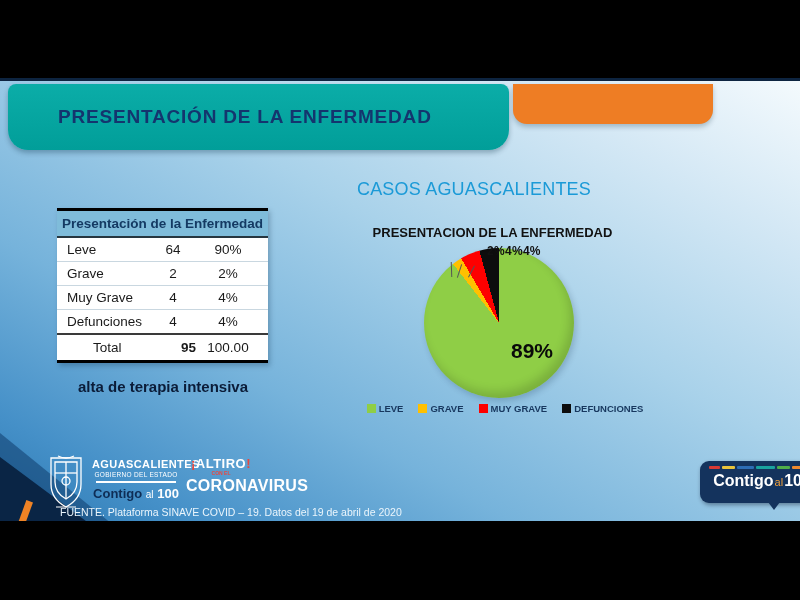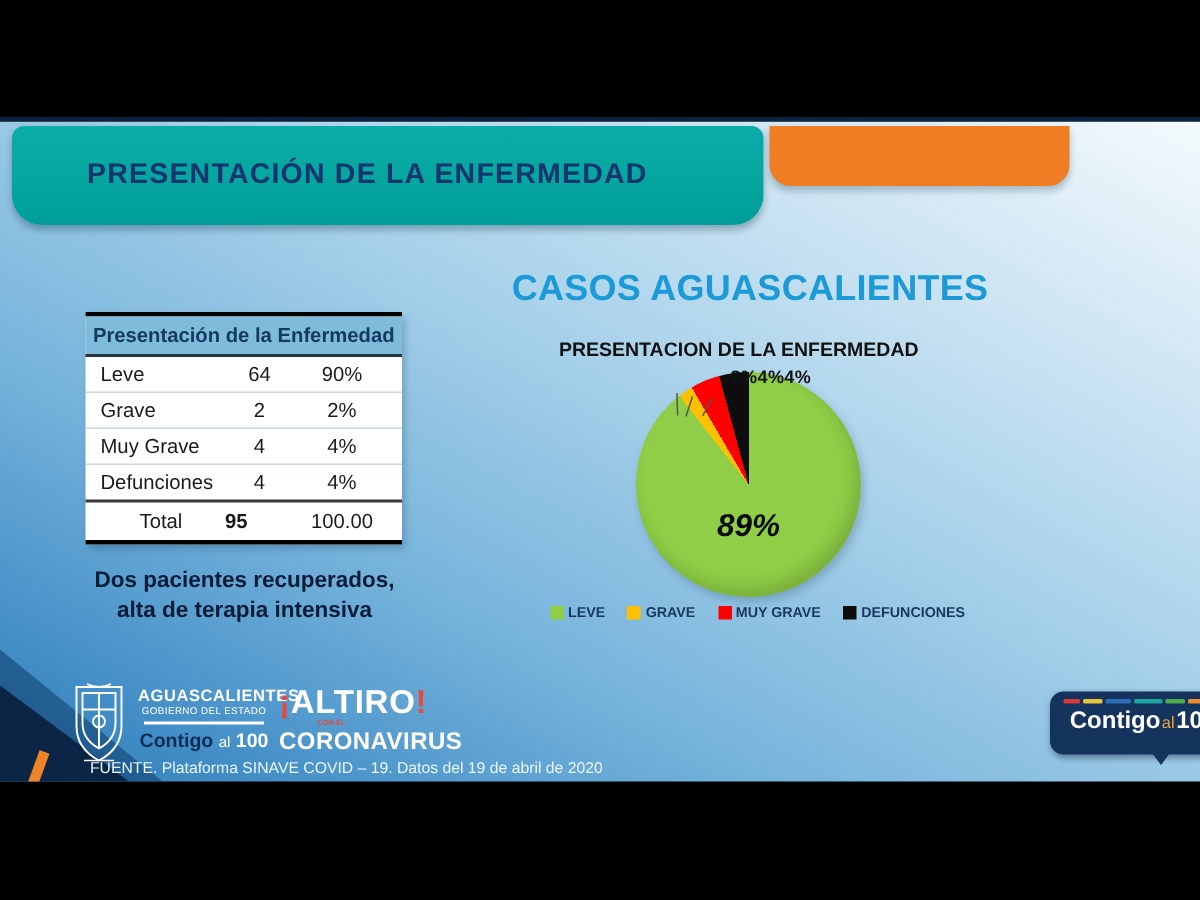--- a/index.html
+++ b/index.html
@@ -33,40 +33,40 @@
   .t-head { background:#7fbcda; color:#143a63; font-weight:bold; text-align:center;
             padding:5px 2px; border-bottom:2px solid #26363f; font-size:13.5px; }
   .t-row { display:grid; grid-template-columns:1fr 46px 64px; padding:4px 8px 4px 10px;
            border-bottom:1px solid #c9d7e0; align-items:center; }
   .t-row:last-child { border-bottom:none; }
   .t-row .t-count { text-align:center; }
   .t-row .t-pct { text-align:center; }
   .t-total { display:grid; grid-template-columns:1fr 46px 64px; padding:5px 8px 5px 10px;
              border-top:2px solid #3a3a3a; align-items:center; }
   .t-total .tt-label { text-align:left; padding-left:26px; }
-  .t-total .tt-count { text-align:left; font-weight:bold; }
+  .t-total .tt-count { text-align:right; font-weight:bold; }
   .t-total .tt-pct { text-align:center; }
 
   .note { position:absolute; left:28px; top:296px; width:270px; text-align:center;
           color:#0b1c38; font-size:15px; font-weight:bold; line-height:20px; }
 
   
-  .casos-title { position:absolute; left:326px; top:98px; width:348px; text-align:center;
-                 color:#1b9ad7; font-size:24px; font-weight:bold; letter-spacing:.2px; }
+  .casos-title { position:absolute; left:300px; top:98px; width:348px; text-align:center;
+                 color:#1b9ad7; font-size:18px; font-weight:normal; letter-spacing:.2px; }
   .chart-subtitle { position:absolute; left:330px; top:144px; width:325px; text-align:center;
                     color:#121212; font-size:13px; font-weight:bold; }
   .pie { position:absolute; left:424px; top:167px; width:150px; height:150px; border-radius:50%;
          box-shadow:inset -4px -6px 10px rgba(0,0,0,.15), 2px 3px 6px rgba(0,30,60,.2); }
   .pie-top-label { position:absolute; left:487px; top:163px; color:#111; font-size:12px; font-weight:bold; letter-spacing:.3px; }
   .leader { position:absolute; width:1px; background:#555; }
   .leader.l1 { left:451px; top:181px; height:15px; transform:rotate(-2deg); }
   .leader.l2 { left:459px; top:183px; height:14px; transform:rotate(18deg); }
   .leader.l3 { left:471px; top:184px; height:13px; transform:rotate(28deg); }
-  .pie-center-label { position:absolute; left:469px; top:258px; width:60px; text-align:center;
-                      color:#0a0a0a; font-size:21px; font-weight:600;font-style:italic; }
+  .pie-center-label { position:absolute; left:493px; top:258px; width:60px; text-align:right;
+                      color:#0a0a0a; font-size:21px; font-weight:600; }
   .legend { position:absolute; left:340px; top:322px; width:330px; display:flex;
             justify-content:center; gap:15px; }
   .lg-item { display:flex; align-items:center; gap:3px; color:#17375e; font-size:9.5px; font-weight:bold; }
   .lg-swatch { width:9px; height:9px; display:inline-block; }
 
   
   .lethality { position:absolute; left:363px; top:362px; width:267px; height:48px;
                background:#8e959a; border:2px solid #51708f; border-radius:10px;
                display:flex; align-items:center; justify-content:center;
                color:#fff; font-size:19px; font-weight:bold; letter-spacing:.4px;
@@ -76,21 +76,21 @@
   .crest { position:absolute; left:46px; top:374px; }
   .gov-logo { position:absolute; left:92px; top:377px; width:88px; text-align:center; color:#fff; }
   .gov-l1 { font-size:11px; font-weight:bold; letter-spacing:.4px; }
   .gov-l2 { font-size:6.5px; letter-spacing:.3px; margin-top:1px; }
   .gov-sep { height:2px; background:#fff; margin:3px 4px; }
   .gov-contigo { font-size:13px; }
   .gov-contigo .c1 { color:#0e2d55; font-weight:bold; }
   .gov-contigo .c2 { color:#fff; font-size:10px; }
   .gov-contigo .c3 { color:#fff; font-weight:bold; }
   .altiro { position:absolute; left:186px; top:376px; width:70px; text-align:center; line-height:1; }
-  .altiro-top { font-size:22px; font-weight:bold; letter-spacing:.5px; color:#fff; }
+  .altiro-top { font-size:13px; font-weight:bold; letter-spacing:.5px; color:#fff; }
   .altiro-top .bang { color:#e8483f; }
   .altiro-mid { font-size:5px; color:#e8483f; font-weight:bold; margin-top:1px; }
   .altiro-bot { font-size:16px; font-weight:bold; color:#fff; letter-spacing:.3px; margin-top:2px; }
   .source { position:absolute; left:60px; top:425px; color:#eaf5fc; font-size:10.5px; }
 
   .badge { position:absolute; left:662px; top:380px; width:124px; height:42px;
            background:#14335d; border-radius:9px; box-shadow:1px 2px 4px rgba(0,10,30,.4);margin-left:38px; }
   .badge:after { content:""; position:absolute; left:68px; bottom:-7px; width:0; height:0;
                  border-left:6px solid transparent; border-right:6px solid transparent;
                  border-top:8px solid #14335d; }
@@ -141,21 +141,20 @@
           </div>
         </div>
       <div class="t-total">
         <span class="tt-label">Total</span>
         <span class="tt-count">95</span>
         <span class="tt-pct">100.00</span>
       </div>
     </div>
 
     <div class="note">
-      <div>Dos pacientes recuperados,</div>
       <div>alta de terapia intensiva</div>
     </div>
 
     <div class="casos-title">CASOS AGUASCALIENTES</div>
     <div class="chart-subtitle">PRESENTACION DE LA ENFERMEDAD</div>
 
     <div class="pie" style="background: conic-gradient(rgb(143, 206, 70) 0deg, rgb(143, 206, 70) 322.105deg, rgb(255, 192, 0) 322.105deg, rgb(255, 192, 0) 329.684deg, rgb(254, 0, 0) 329.684deg, rgb(254, 0, 0) 344.842deg, rgb(13, 13, 13) 344.842deg, rgb(13, 13, 13) 360deg);"></div>
     <div class="pie-top-label">2%4%4%</div>
     <div class="leader l1"></div>
     <div class="leader l2"></div>

